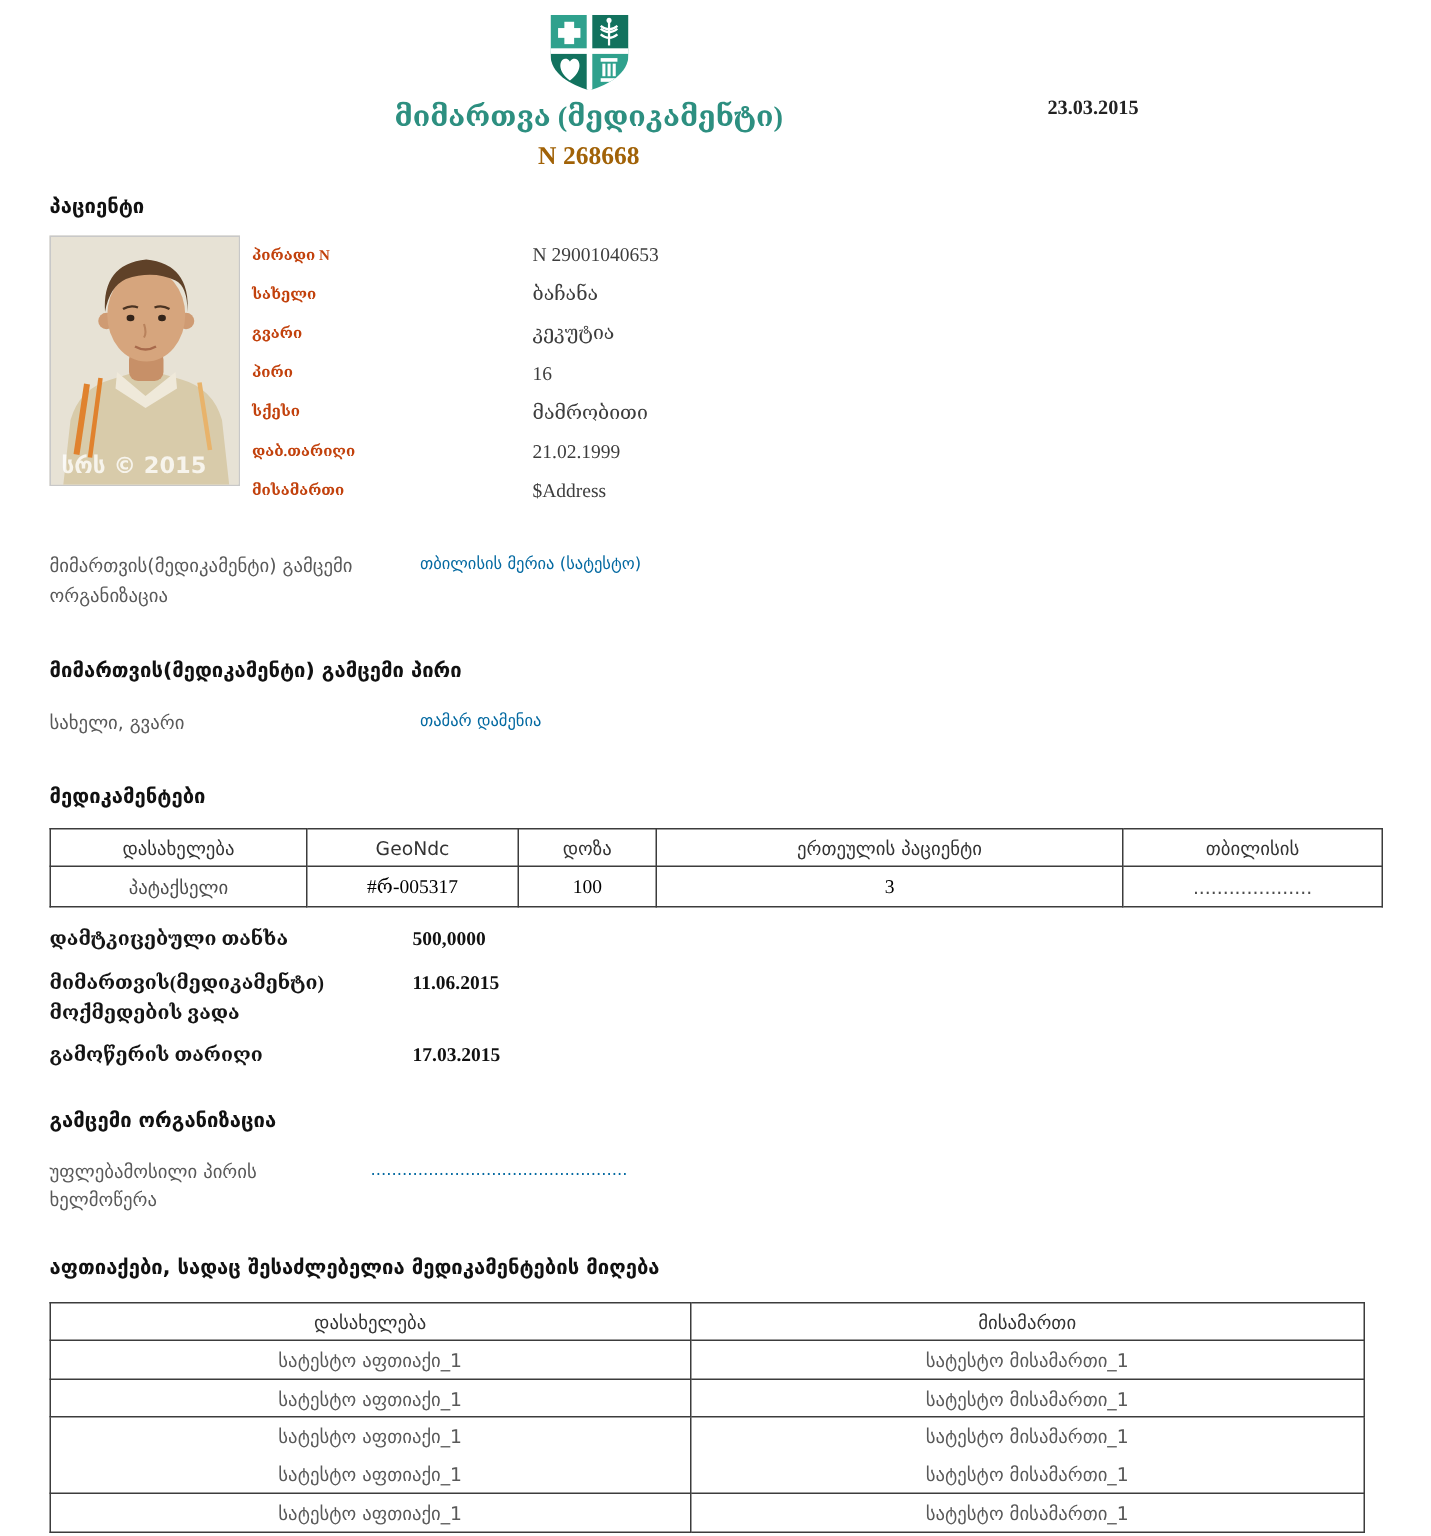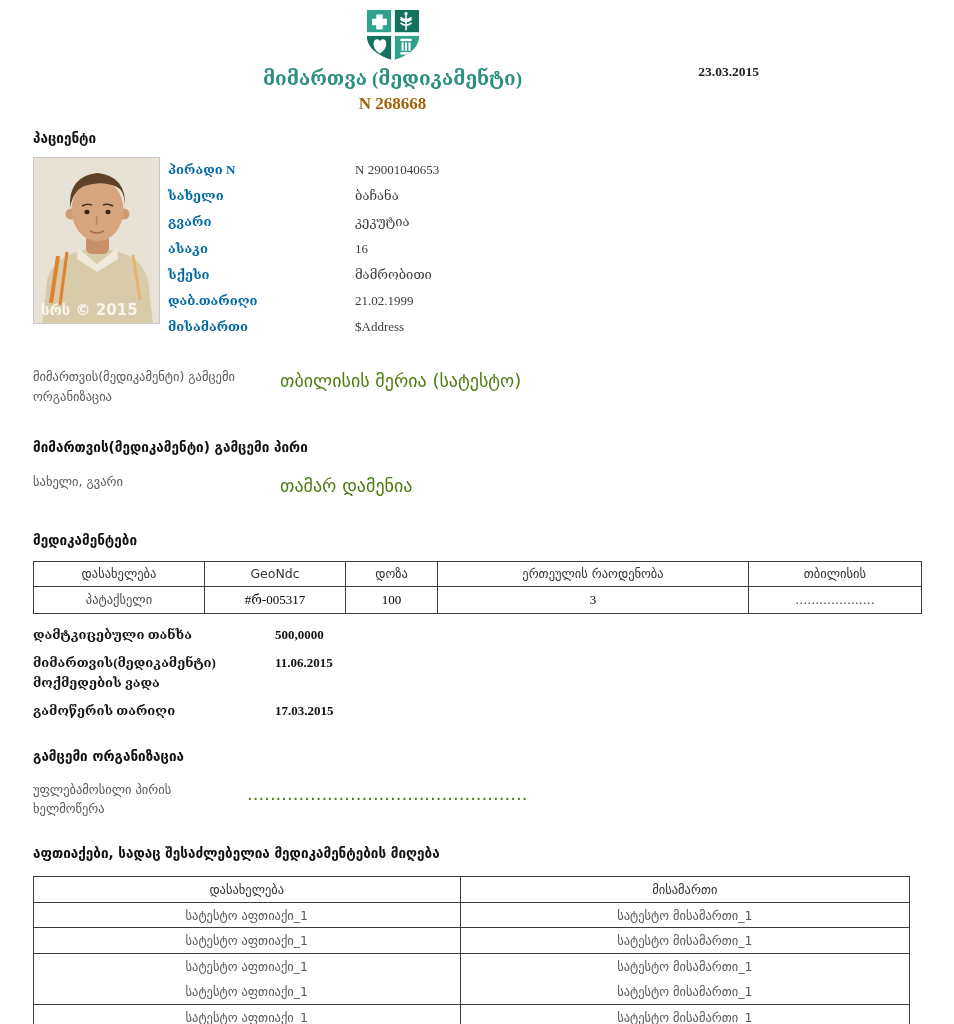--- a/index.html
+++ b/index.html
@@ -26,28 +26,28 @@
 
   
   .section-title{font-weight:bold;font-size:13.5px;color:#111;}
 
   
   .patient-title{margin-top:16px;}
   .patient-body{display:flex;margin-top:11px;}
   .photo-frame{width:127px;height:167px;border:1px solid #c8c8c8;background:#ece7dc;flex:0 0 auto;overflow:hidden;}
   .patient-fields{margin-left:8px;flex:1;}
   .p-row{display:flex;height:26.2px;align-items:center;}
-  .p-label{flex:0 0 187px;font-family:var(--serif);font-weight:bold;font-size:13px;color:#0369a1;}
+  .p-label{flex:0 0 187px;font-family:var(--serif);font-weight:bold;font-size:10px;color:#c2410c;}
   .p-value{font-family:var(--serif);font-size:13px;color:#3d3d3d;}
 
   
   .g-row{display:flex;align-items:flex-start;}
   .g-label{flex:0 0 247px;padding-right:14px;font-size:12.5px;color:var(--gray);line-height:1.55;}
   .g-label.narrow{flex-basis:214px;}
-  .g-value{font-size:18px;color:#4d7c0f;line-height:1.55;}
+  .g-value{font-size:11px;color:#0369a1;line-height:1.55;}
   .org-row{margin-top:27px;}
   .person-row{margin-top:17px;}
   .issuer-title{margin-top:33px;}
 
   
   .med-title{margin-top:32px;}
   table{border-collapse:collapse;}
   .med-table{width:888px;margin-top:13px;table-layout:fixed;}
   .med-table th,.med-table td{border:1px solid var(--border);text-align:center;font-weight:normal;}
   .med-table th{font-size:12.5px;color:#333;height:25px;}
@@ -170,21 +170,21 @@
       </div>
       <div class="p-row">
         <div class="p-label">სახელი</div>
         <div class="p-value">ბაჩანა</div>
       </div>
       <div class="p-row">
         <div class="p-label">გვარი</div>
         <div class="p-value">კეკუტია</div>
       </div>
       <div class="p-row">
-        <div class="p-label">ასაკი</div>
+        <div class="p-label">პირი</div>
         <div class="p-value">16</div>
       </div>
       <div class="p-row">
         <div class="p-label">სქესი</div>
         <div class="p-value">მამრობითი</div>
       </div>
       <div class="p-row">
         <div class="p-label">დაბ.თარიღი</div>
         <div class="p-value">21.02.1999</div>
       </div>
@@ -207,21 +207,21 @@
   </div>
 
   <div class="section-title med-title">მედიკამენტები</div>
 
   <table class="med-table">
     <thead>
       <tr>
         <th class="c0">დასახელება</th>
         <th class="c1">GeoNdc</th>
         <th class="c2">დოზა</th>
-        <th class="c3">ერთეულის რაოდენობა</th>
+        <th class="c3">ერთეულის პაციენტი</th>
         <th class="c4">თბილისის</th>
       </tr>
     </thead>
     <tbody>
       <tr>
         <td class="c0">პატაქსელი</td>
         <td class="c1 num">#რ-005317</td>
         <td class="c2 num">100</td>
         <td class="c3 num">3</td>
         <td class="c4">....................</td>

